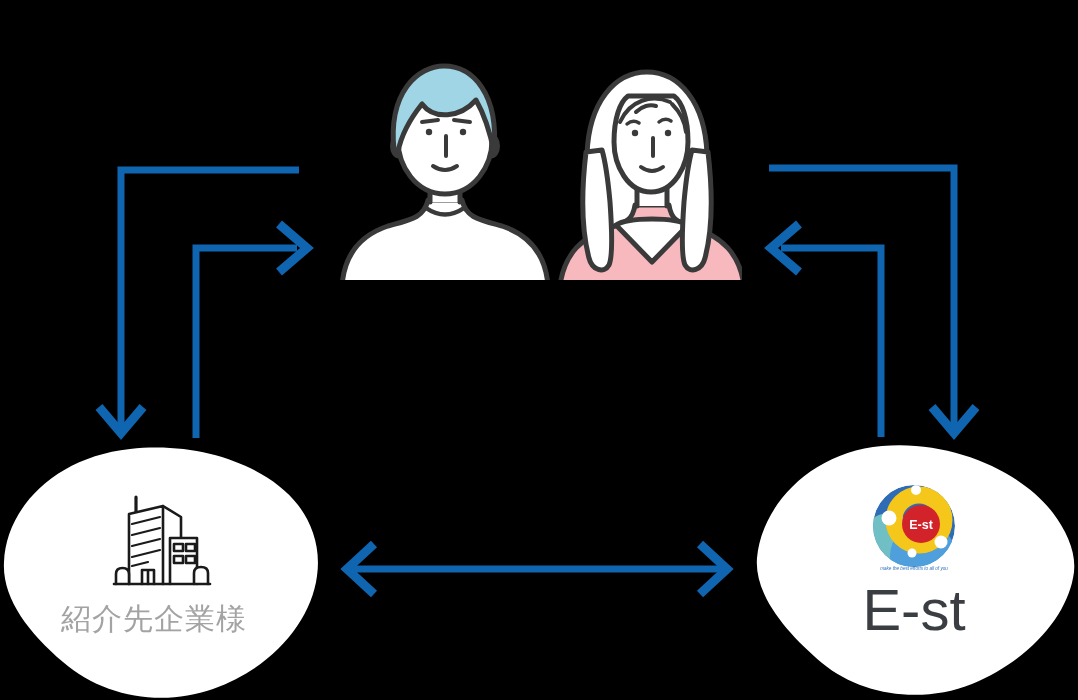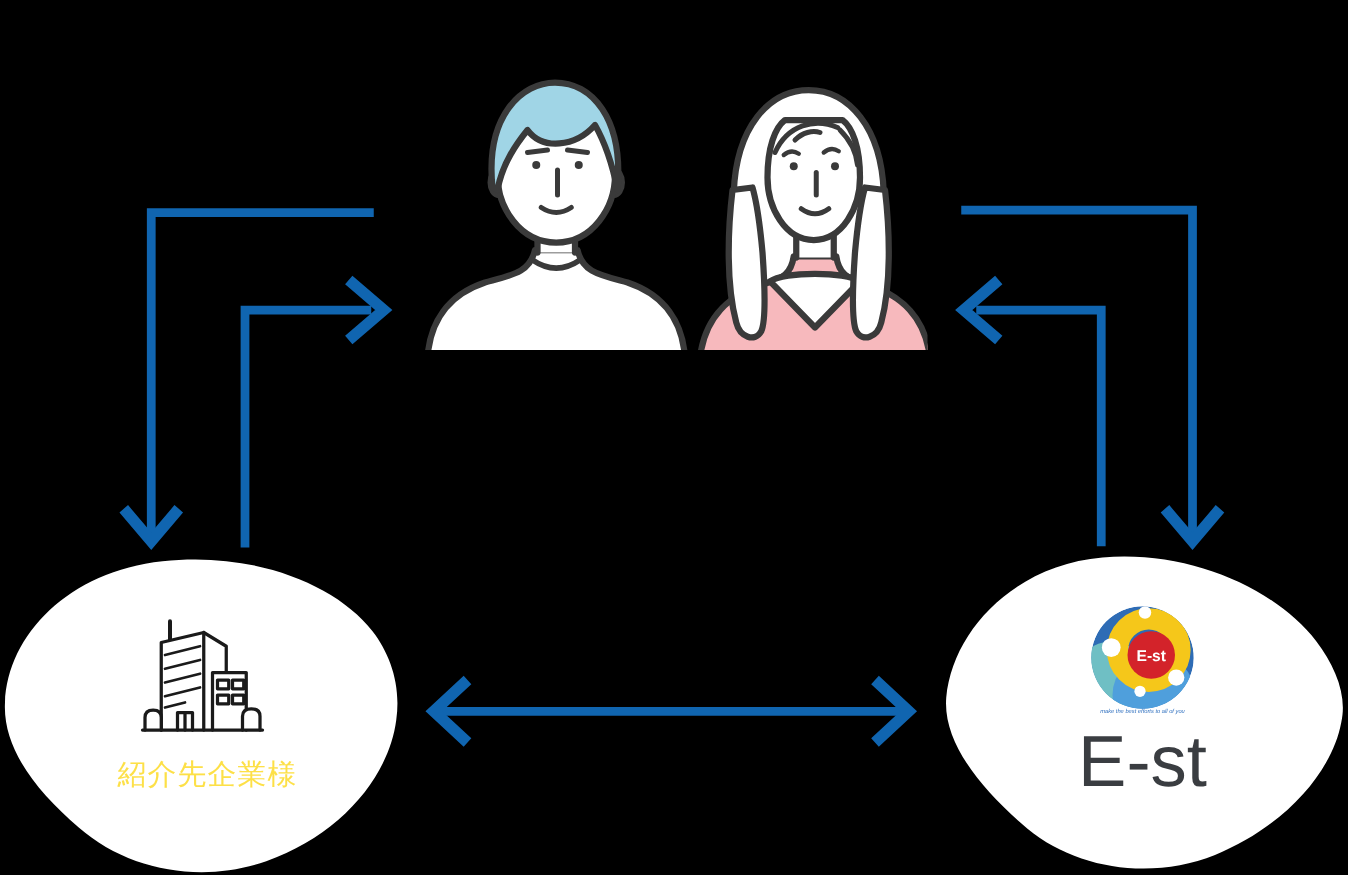--- a/index.html
+++ b/index.html
@@ -1,22 +1,22 @@
 <!DOCTYPE html>
 <html><head>
 <meta charset="utf-8">
 <style>
   html,body{margin:0;padding:0;background:#000;}
   .stage{position:relative;width:1078px;height:700px;background:#000;overflow:hidden;
          font-family:"Liberation Sans","DejaVu Sans",sans-serif;}
   svg.layer{position:absolute;left:0;top:0;width:1078px;height:700px;display:block;}
   svg text{font-family:"Liberation Sans","DejaVu Sans",sans-serif;}
   .node-label{position:absolute;text-align:center;}
-  .label-left{left:36px;top:597px;width:260px;font-size:23px;font-weight:500;
-              color:#fde047;letter-spacing:1px;line-height:44px;}
+  .label-left{left:24px;top:597px;width:260px;font-size:30px;font-weight:500;
+              color:#a3a3a3;letter-spacing:1px;line-height:44px;}
   .label-right{left:834px;top:578px;width:160px;font-size:58px;font-weight:500;
                color:#3a3d41;line-height:64px;}
 </style>
 </head>
 <body>
 
 <div class="stage">
 
   <svg class="layer" viewBox="0 0 1078 700">
 

